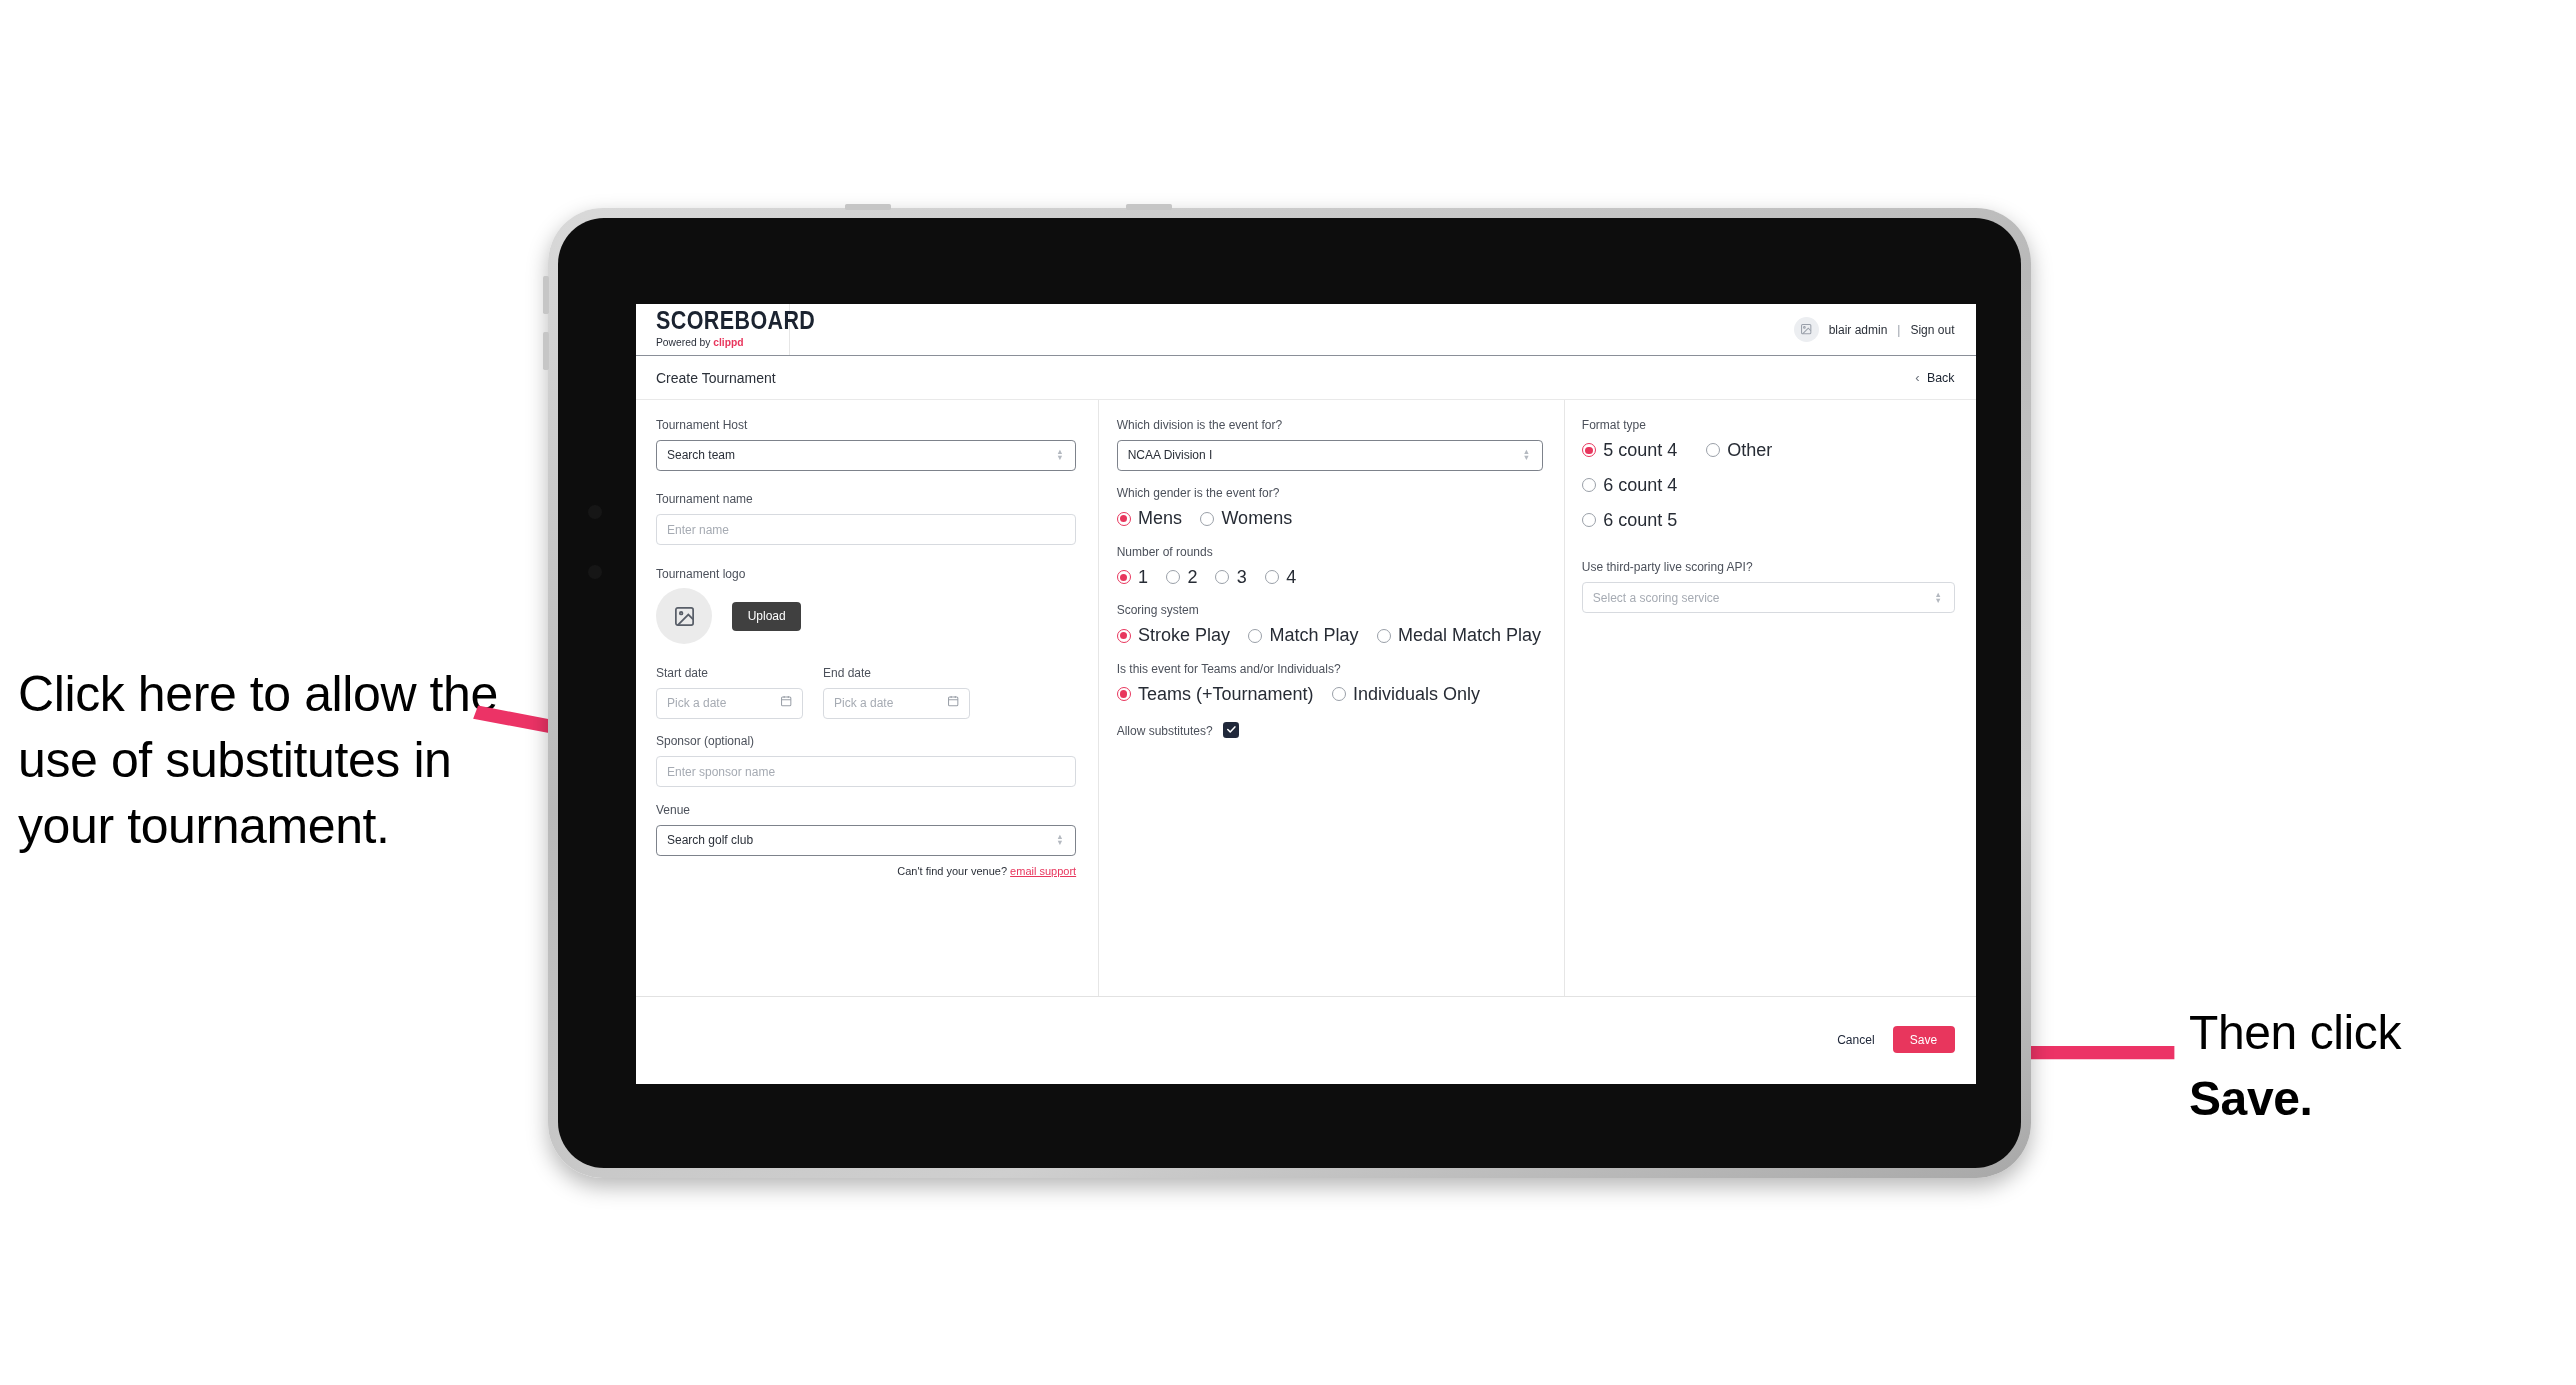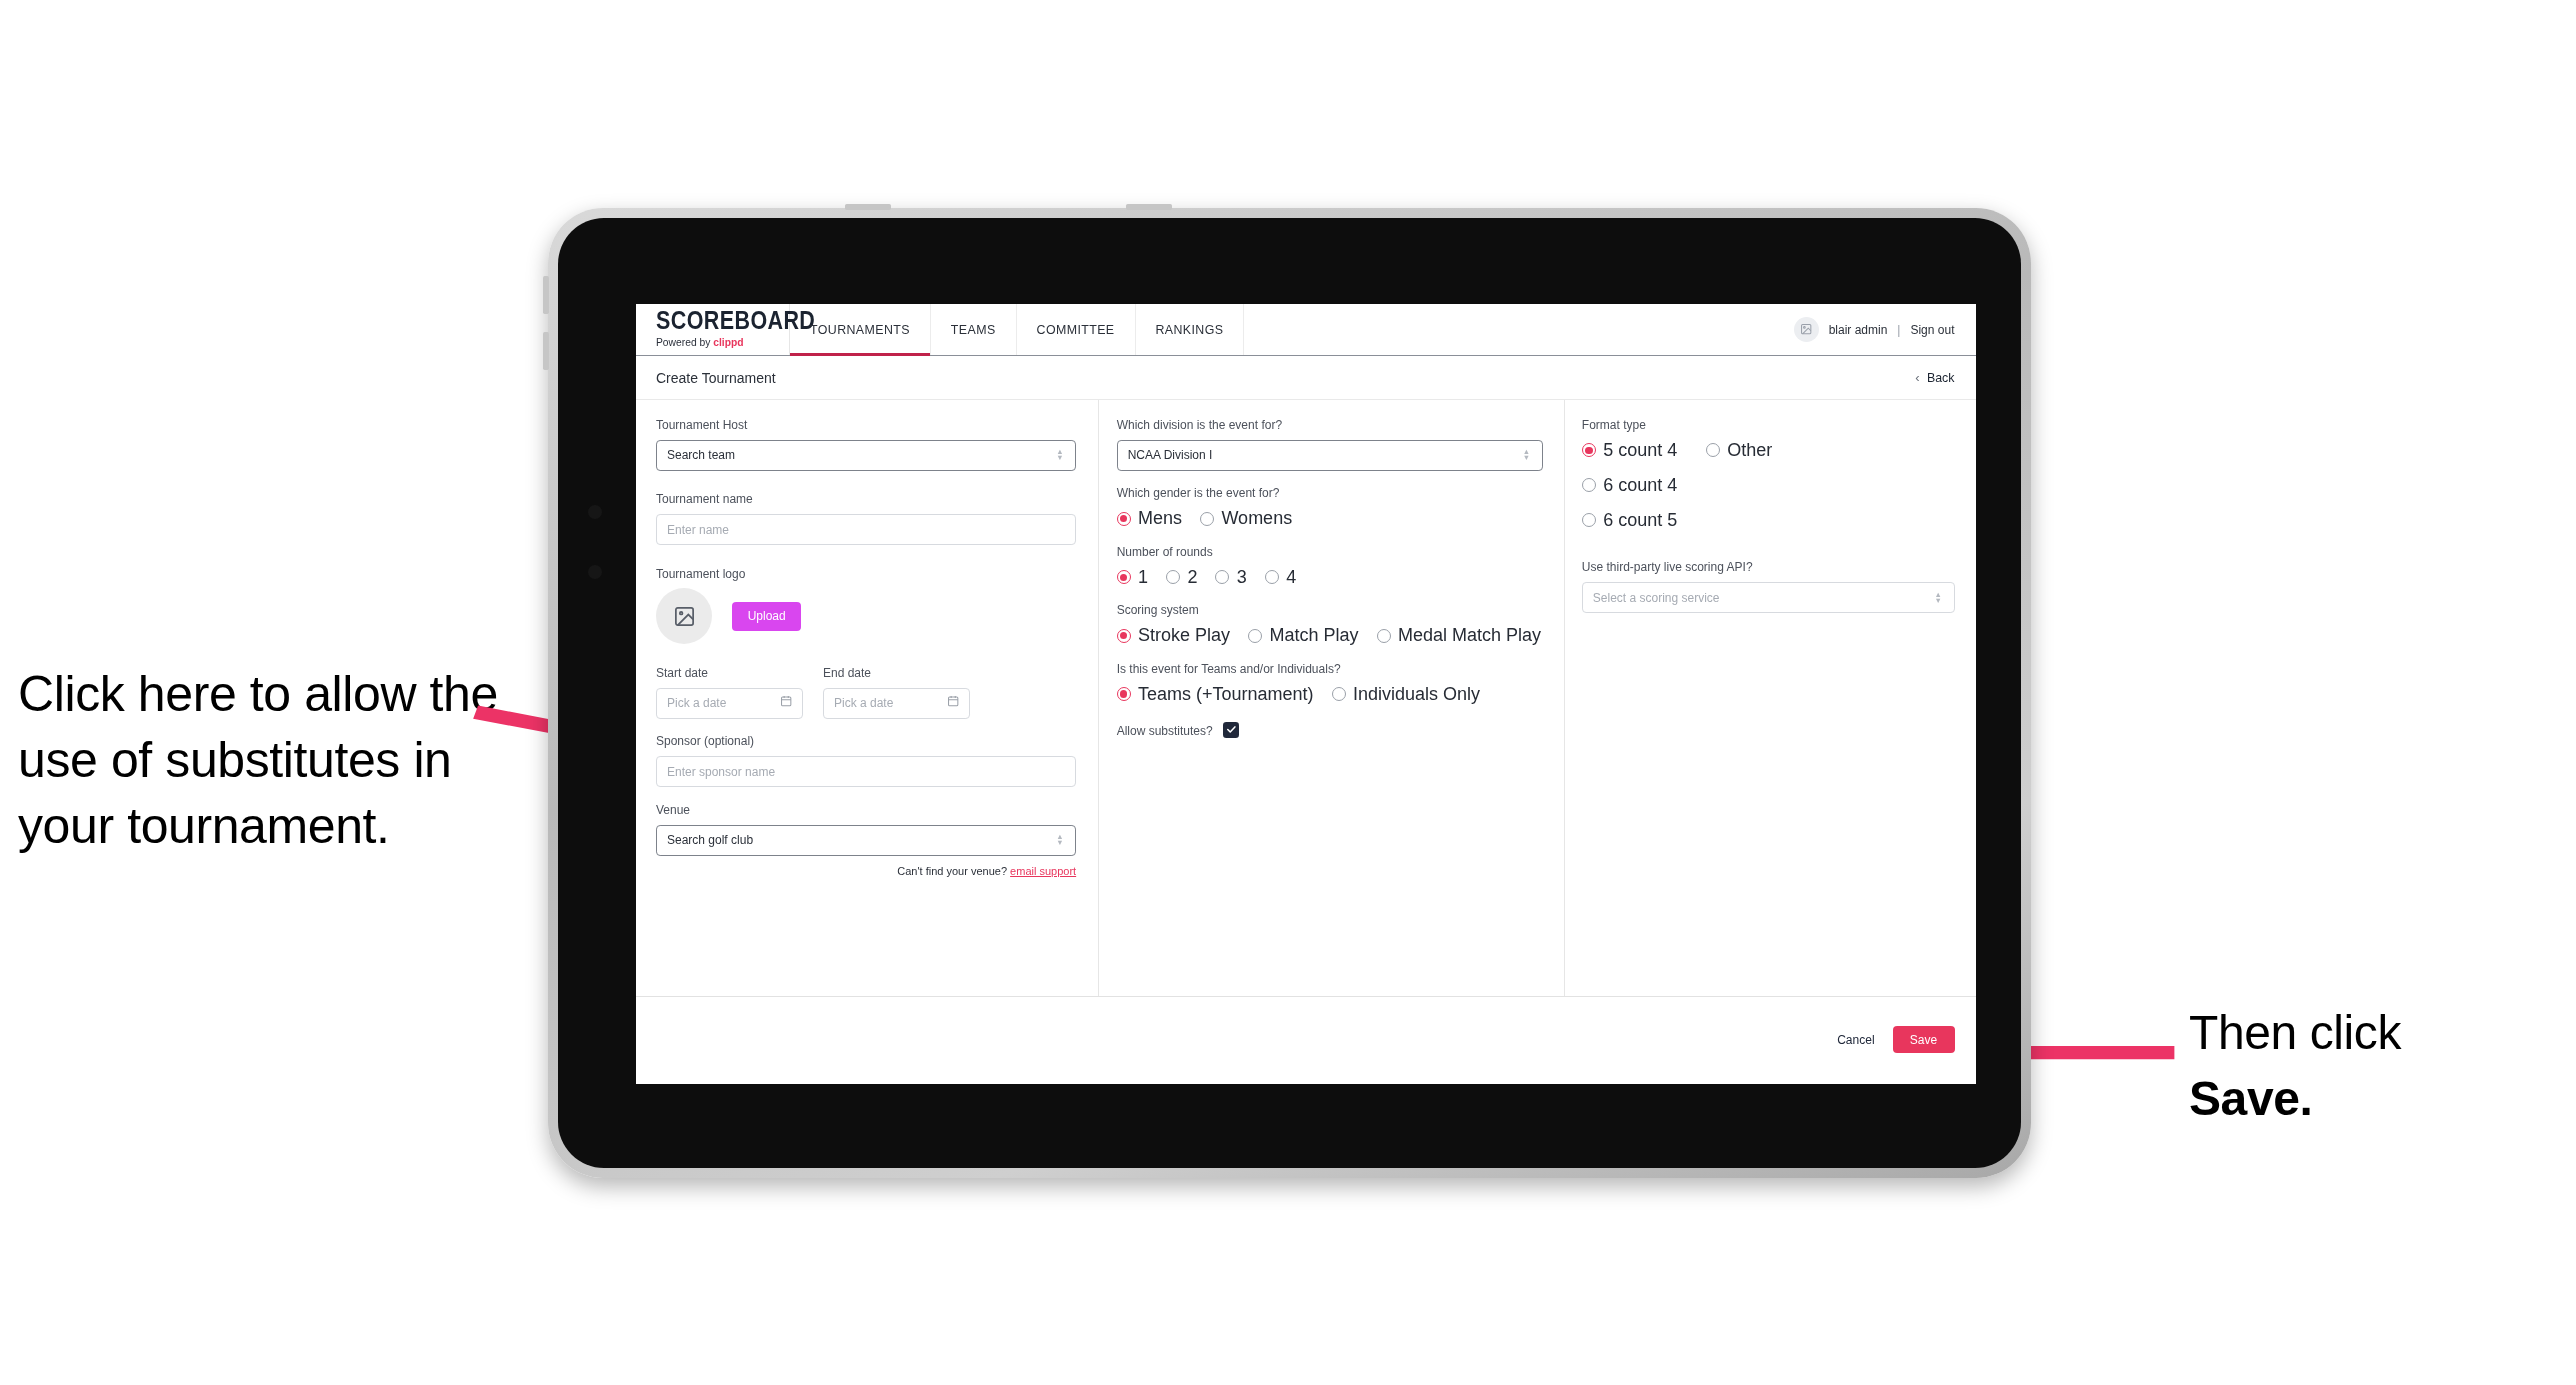--- a/index.html
+++ b/index.html
@@ -116,21 +116,21 @@
   }
   .cal-ic{color:#9aa0a8;}
 
   
   #logorow{display:flex;align-items:center;gap:20px;}
   #logo-circle{
     width:56px;height:56px;border-radius:50%;background:#ebebeb;
     display:flex;align-items:center;justify-content:center;color:#585e68;
   }
   #upload-btn{
-    background:#d946ef;color:#fff;font-size:12px;border-radius:4.1px;
+    background:#404040;color:#fff;font-size:12px;border-radius:4.1px;
     padding:7.4px 15.7px;cursor:pointer;
   }
 
   
   #daterow{display:flex;gap:20px;}
   #daterow .datecell{width:147px;}
 
   #venue-help{
     margin-top:9px;text-align:right;font-size:11px;color:#2b3039;
   }
@@ -204,26 +204,20 @@
     <div class="cam" id="cam2"></div>
   </div>
 </div>
 
 <div id="app">
 
   <div id="appbar">
     <div id="brand">
       <div id="brand-title">SCOREBOARD</div>
       <div id="brand-sub"><span>Powered by </span><span class="clippd">clippd</span></div>
-    </div>
-    <div id="navtabs">
-      <div class="navtab active">TOURNAMENTS</div>
-      <div class="navtab">TEAMS</div>
-      <div class="navtab">COMMITTEE</div>
-      <div class="navtab">RANKINGS</div>
     </div>
     <div id="userbox">
       <div id="avatar">
         <svg width="12.4" height="12.4" viewBox="0 0 24 24" fill="none" stroke="currentColor" stroke-width="2">
           <rect x="3" y="3" width="18" height="18" rx="2"></rect>
             <circle cx="8.5" cy="8.5" r="1.6"></circle>
             <path d="M21 15l-5-5L5 21"></path>
         </svg>
       </div>
       <span>blair admin</span>

